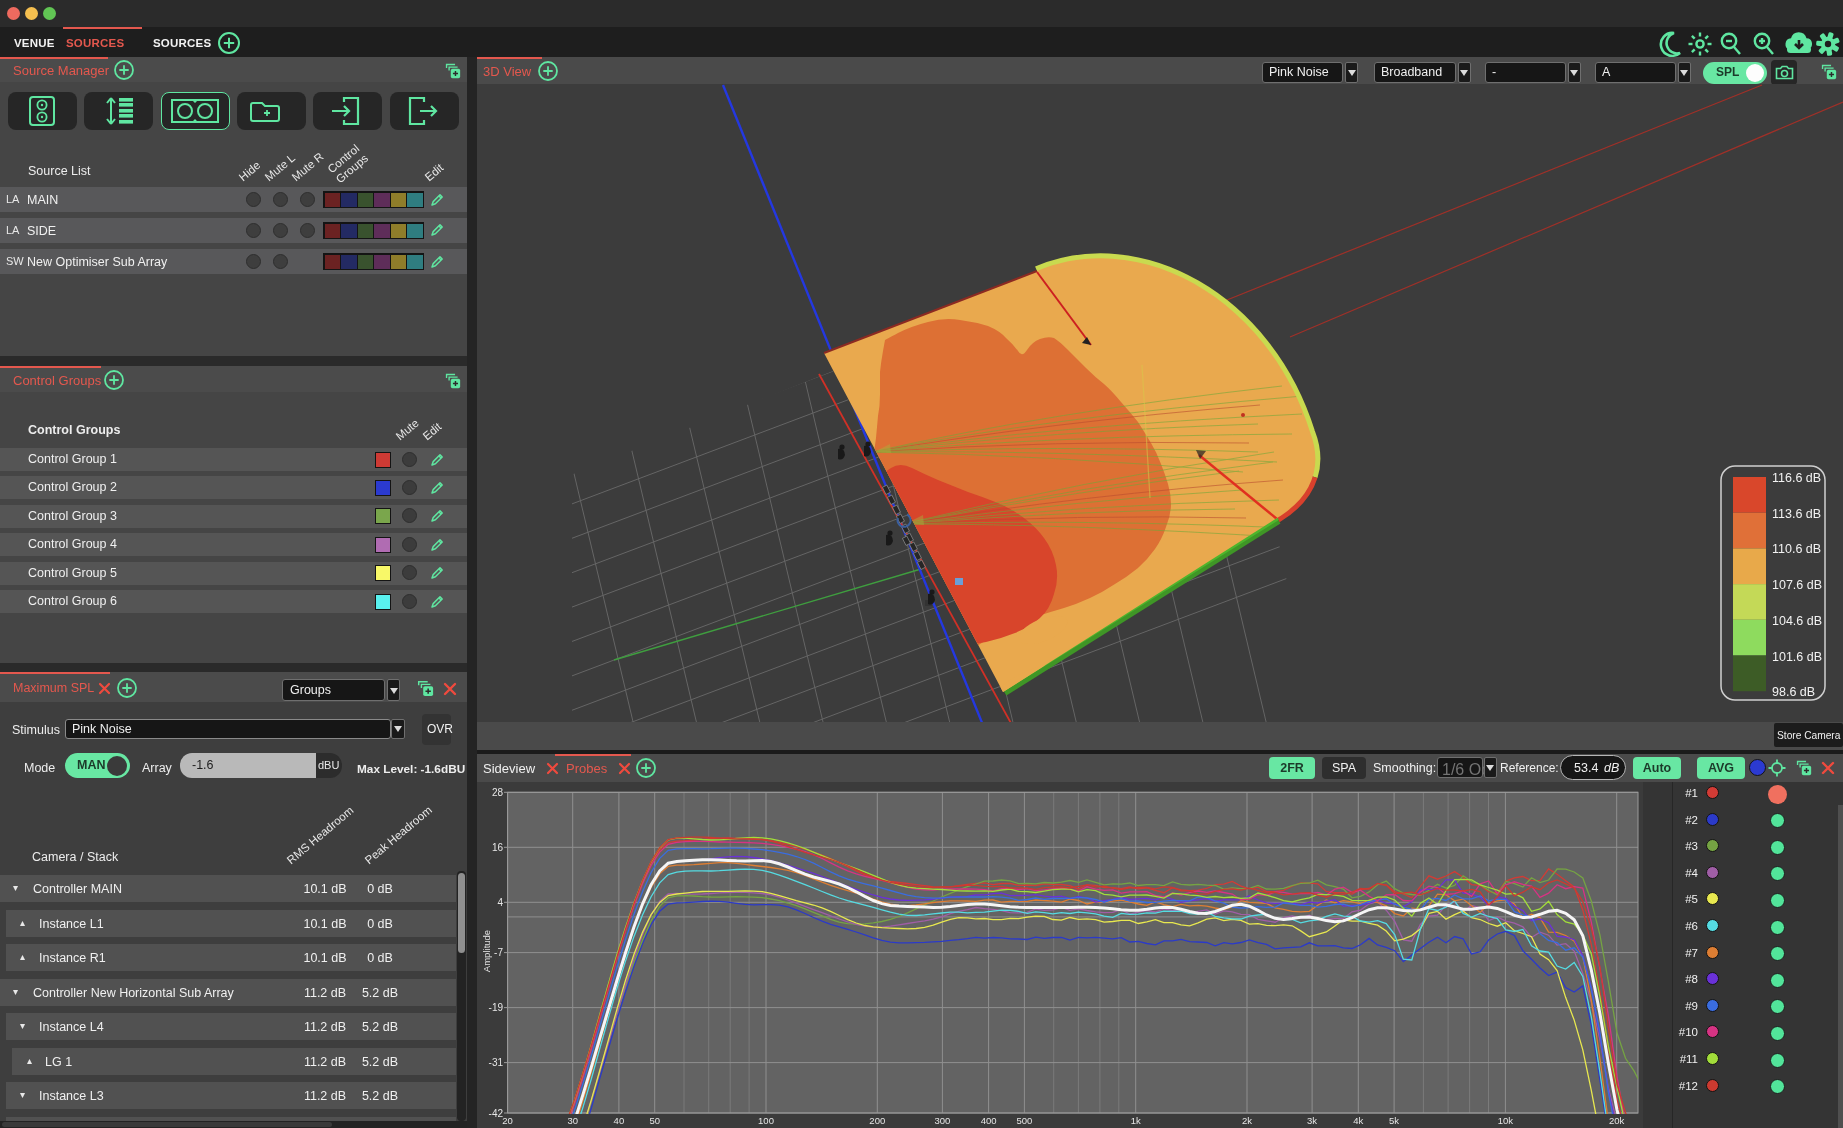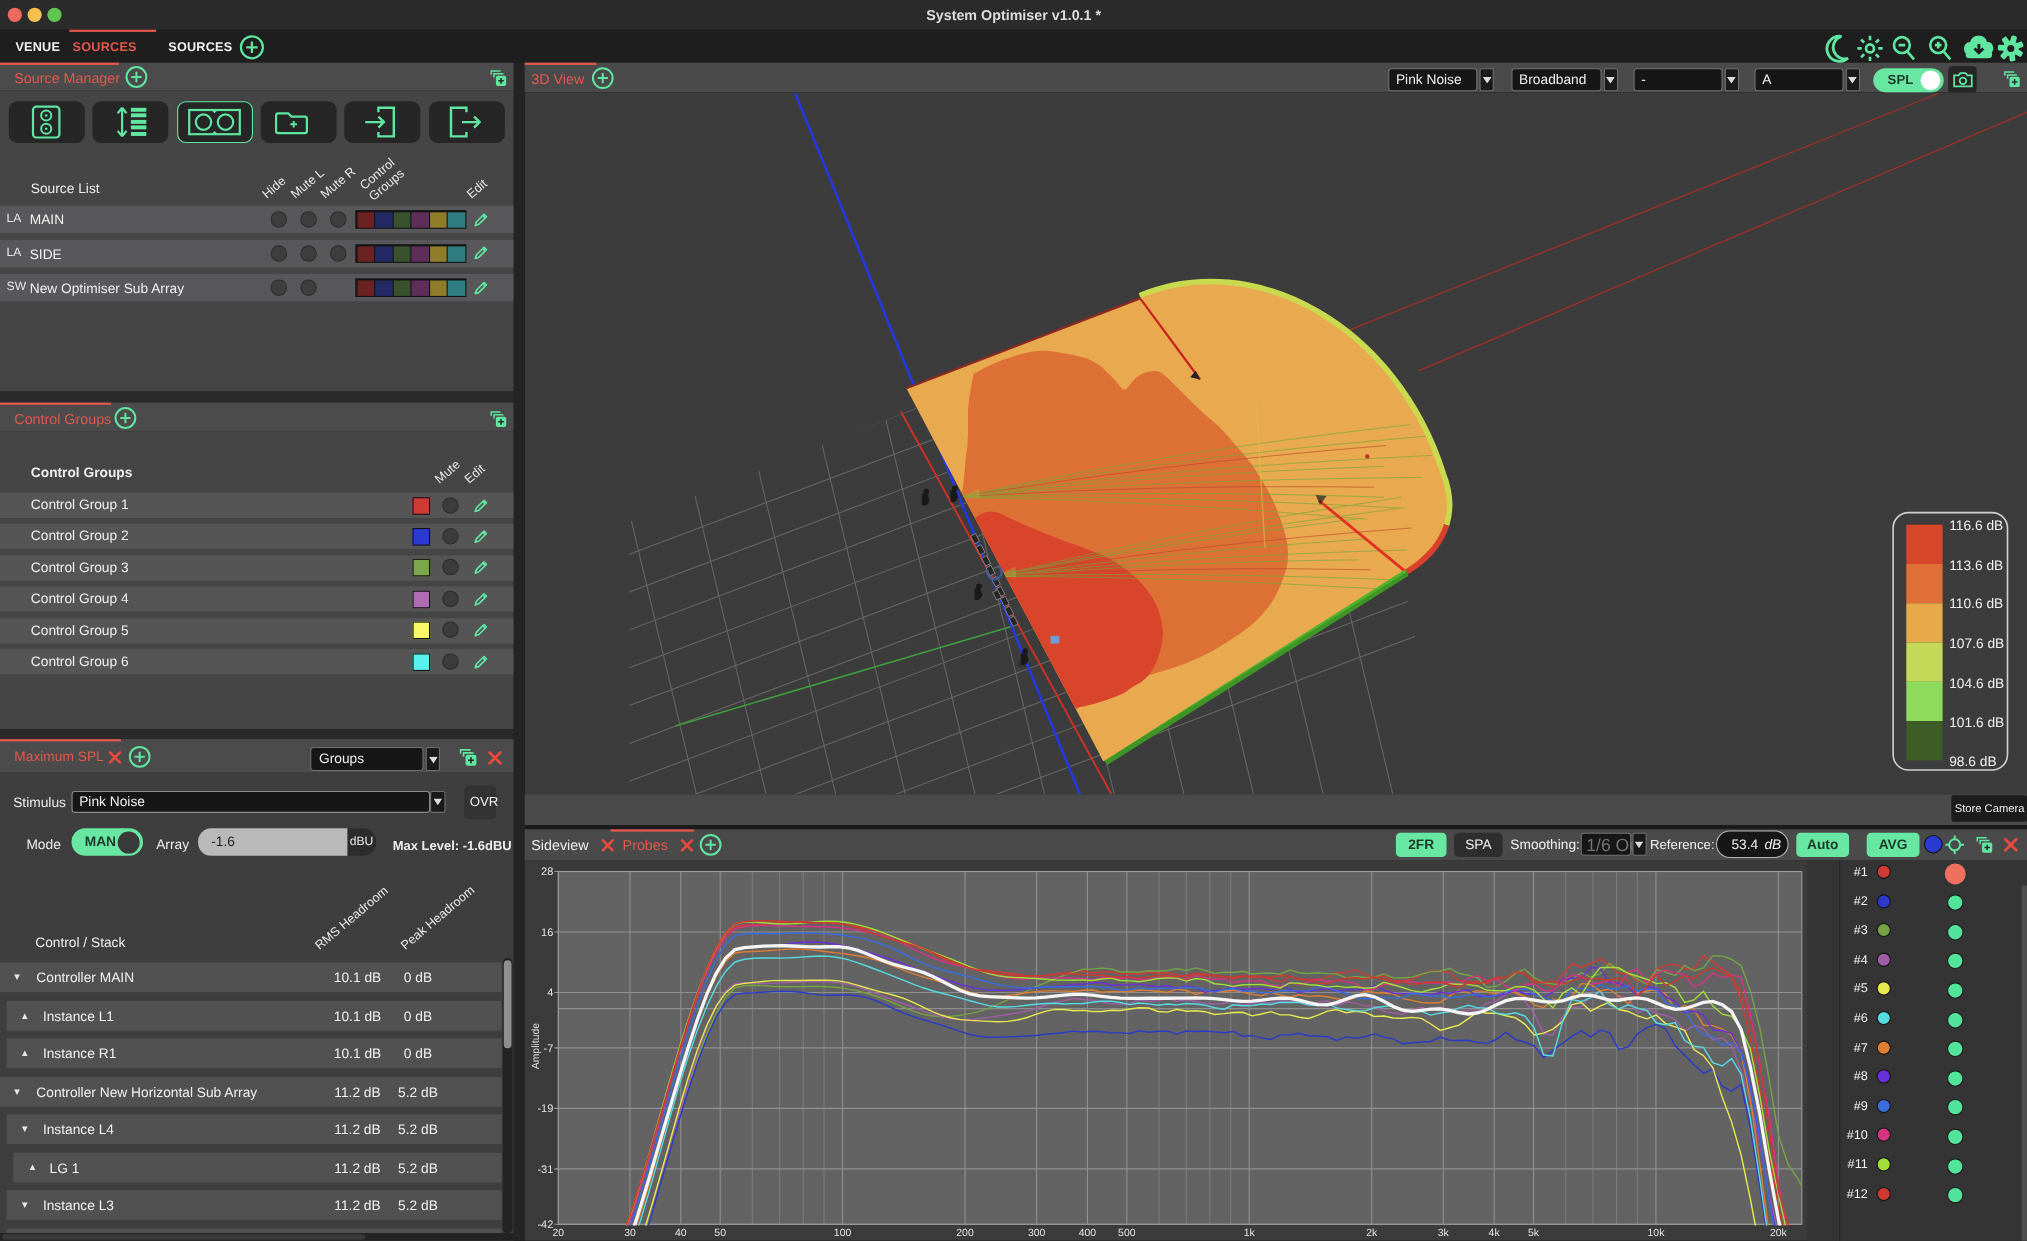--- a/index.html
+++ b/index.html
@@ -4,21 +4,20 @@
 html,body{width:1843px;height:1128px;background:#1e1e1e;overflow:hidden;}
 .abs{position:absolute;}
 #app{position:relative;width:1843px;height:1128px;}
 svg{display:block;}
 </style></head><body>
 <div id="app">
 <div class="abs" style="left:0;top:0;width:1843px;height:27px;background:#2b2b2b;"></div>
 <div class="abs" style="left:7px;top:7px;width:13px;height:13px;border-radius:50%;background:#ee6a5f;"></div>
 <div class="abs" style="left:25px;top:7px;width:13px;height:13px;border-radius:50%;background:#f5bf4f;"></div>
 <div class="abs" style="left:43px;top:7px;width:13px;height:13px;border-radius:50%;background:#61c554;"></div>
-<div class="abs" style="left:0;top:6px;width:1843px;height:16px;text-align:center;font-size:13px;font-weight:bold;color:#dedede;">System Optimiser v1.0.1 *</div>
 <div class="abs" style="left:0;top:27px;width:1843px;height:31px;background:#1e1e1e;"></div>
 <div class="abs" style="left:63px;top:27px;width:79px;height:2px;background:#e4584e;"></div>
 <div class="abs" style="left:14px;top:37px;font-size:11.5px;font-weight:bold;color:#f2f2f2;letter-spacing:0.2px;">VENUE</div>
 <div class="abs" style="left:66px;top:37px;font-size:11.5px;font-weight:bold;color:#e4584e;letter-spacing:0.2px;">SOURCES</div>
 <div class="abs" style="left:153px;top:37px;font-size:11.5px;font-weight:bold;color:#f2f2f2;letter-spacing:0.2px;">SOURCES</div>
 <svg class="abs" style="left:216px;top:30px" width="26" height="26">
       <circle cx="13" cy="13" r="10.0" fill="none" stroke="#5fe6a1" stroke-width="2.0"></circle>
       <path d="M13 7.8 V18.2 M7.8 13 H18.2" stroke="#5fe6a1" stroke-width="2.0"></path>
     </svg>
     <svg class="abs" style="left:1655px;top:30px" width="188" height="28" viewBox="0 0 188 28">
@@ -277,21 +276,21 @@
 <div class="abs" style="left:24px;top:761px;font-size:12.5px;color:#ededed;">Mode</div>
 <div class="abs" style="left:65px;top:753px;width:65px;height:25px;background:#68e7a3;border-radius:12.5px;"></div>
 <div class="abs" style="left:77px;top:758px;font-size:12.5px;font-weight:bold;color:#1c3a2a;">MAN</div>
 <div class="abs" style="left:107px;top:755.5px;width:20px;height:20px;border-radius:50%;background:#3a3a3a;"></div>
 <div class="abs" style="left:142px;top:761px;font-size:12.5px;color:#ededed;">Array</div>
 <div class="abs" style="left:180px;top:753px;width:136px;height:25px;background:#b9b9b9;border-radius:12px 0 0 12px;"></div>
 <div class="abs" style="left:192px;top:758px;font-size:12.5px;color:#1d1d1d;">-1.6</div>
 <div class="abs" style="left:316px;top:753px;width:26px;height:25px;background:#2c2c2c;border-radius:0 12px 12px 0;"></div>
 <div class="abs" style="left:318px;top:759px;font-size:11px;color:#e8e8e8;">dBU</div>
 <div class="abs" style="left:357px;top:762px;font-size:11.8px;font-weight:bold;color:#ededed;text-align:right;">Max Level: -1.6dBU</div>
-<div class="abs" style="left:32px;top:850px;font-size:12.5px;color:#ededed;">Control / Stack</div>
+<div class="abs" style="left:32px;top:850px;font-size:12.5px;color:#ededed;">Camera / Stack</div>
 <div class="abs" style="left:293px;top:854px;font-size:11.5px;line-height:13px;color:#e8e8e8;white-space:nowrap;transform:rotate(-40deg);transform-origin:0 100%;">RMS Headroom</div>
 <div class="abs" style="left:371px;top:854px;font-size:11.5px;line-height:13px;color:#e8e8e8;white-space:nowrap;transform:rotate(-40deg);transform-origin:0 100%;">Peak Headroom</div>
 <div class="abs" style="left:0px;top:875.4px;width:456px;height:27px;background:#515151;overflow:hidden;"></div>
 <div class="abs" style="left:13px;top:882.4px;font-size:10px;color:#e8e8e8;">▾</div>
 <div class="abs" style="left:33px;top:882.4px;font-size:12.5px;color:#f0f0f0;">Controller MAIN</div>
 <div class="abs" style="left:290px;top:882.4px;width:70px;text-align:center;font-size:12.5px;color:#f0f0f0;">10.1 dB</div>
 <div class="abs" style="left:345px;top:882.4px;width:70px;text-align:center;font-size:12.5px;color:#f0f0f0;">0 dB</div>
 <div class="abs" style="left:6px;top:909.9px;width:450px;height:27px;background:#515151;overflow:hidden;"></div>
 <div class="abs" style="left:20px;top:916.9px;font-size:10px;color:#e8e8e8;">▴</div>
 <div class="abs" style="left:39px;top:916.9px;font-size:12.5px;color:#f0f0f0;">Instance L1</div>

